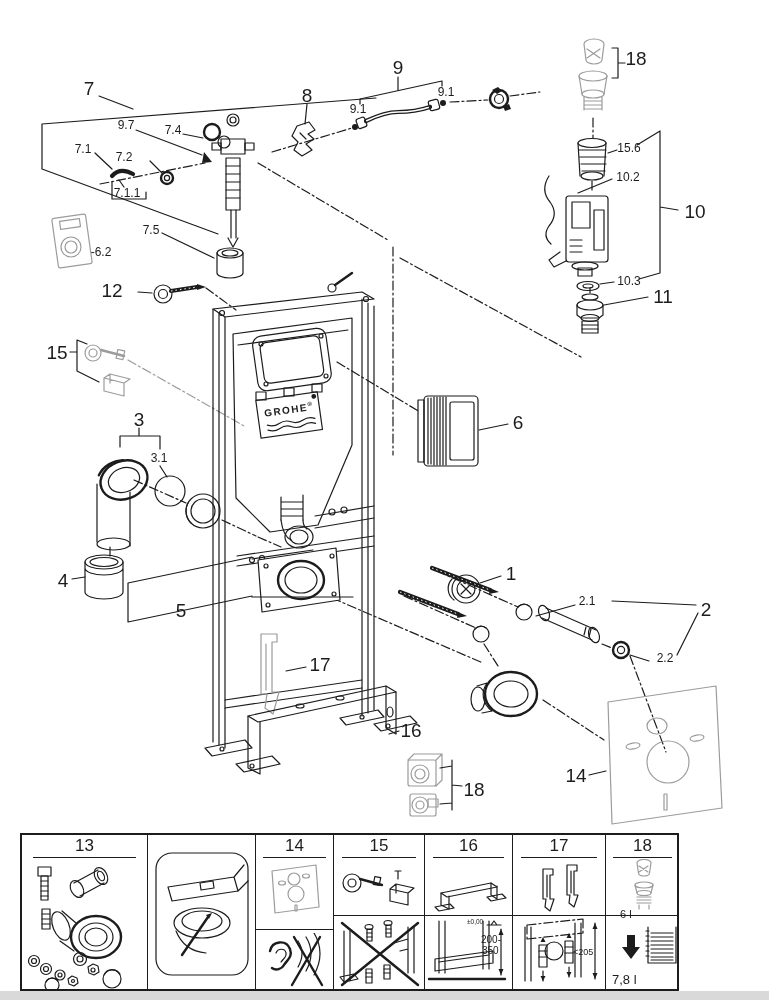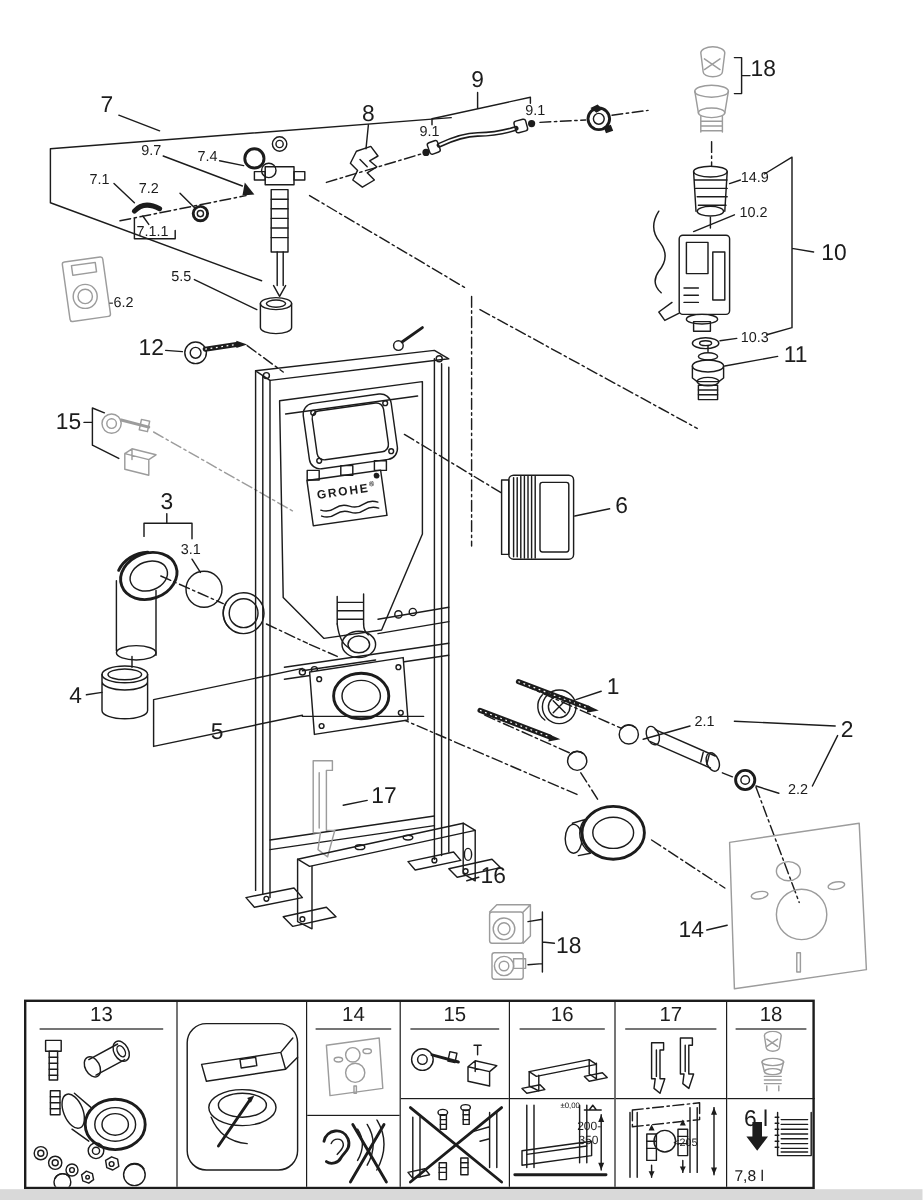--- a/index.html
+++ b/index.html
@@ -323,33 +323,33 @@
     </g>
   </svg>
 
   <div>
     <div class="lbl big" style="left:89px;top:88px">7</div>
     <div class="lbl sm" style="left:126px;top:125px">9.7</div>
     <div class="lbl sm" style="left:173px;top:130px">7.4</div>
     <div class="lbl sm" style="left:83px;top:149px">7.1</div>
     <div class="lbl sm" style="left:124px;top:157px">7.2</div>
     <div class="lbl sm" style="left:127px;top:193px">7.1.1</div>
-    <div class="lbl sm" style="left:151px;top:230px">5.5</div>
+    <div class="lbl sm" style="left:151px;top:230px">7.5</div>
     <div class="lbl sm" style="left:101px;top:252px">-6.2</div>
     <div class="lbl big" style="left:307px;top:95px">8</div>
     <div class="lbl big" style="left:398px;top:67px">9</div>
     <div class="lbl sm" style="left:358px;top:109px">9.1</div>
     <div class="lbl sm" style="left:446px;top:92px">9.1</div>
     <div class="lbl big" style="left:636px;top:58px">18</div>
-    <div class="lbl sm" style="left:629px;top:148px">14.9</div>
+    <div class="lbl sm" style="left:629px;top:148px">15.6</div>
     <div class="lbl sm" style="left:628px;top:177px">10.2</div>
     <div class="lbl big" style="left:695px;top:211px">10</div>
     <div class="lbl sm" style="left:629px;top:281px">10.3</div>
     <div class="lbl big" style="left:663px;top:296px">11</div>
-    <div class="lbl big" style="left:126px;top:290px">12</div>
+    <div class="lbl big" style="left:112px;top:290px">12</div>
     <div class="lbl big" style="left:57px;top:352px">15</div>
     <div class="lbl big" style="left:139px;top:419px">3</div>
     <div class="lbl sm" style="left:159px;top:458px">3.1</div>
     <div class="lbl big" style="left:63px;top:580px">4</div>
     <div class="lbl big" style="left:518px;top:422px">6</div>
     <div class="lbl big" style="left:181px;top:610px">5</div>
     <div class="lbl big" style="left:511px;top:573px">1</div>
     <div class="lbl sm" style="left:587px;top:601px">2.1</div>
     <div class="lbl big" style="left:706px;top:609px">2</div>
     <div class="lbl sm" style="left:665px;top:658px">2.2</div>
@@ -500,40 +500,40 @@
         <circle class="k" cx="41" cy="34" r="9"></circle>
         <rect class="k" x="26" y="28" width="8" height="22"></rect>
           <path class="k" d="M26 34 h8 M26 40 h8"></path>
         <rect class="k" x="52" y="24" width="8" height="22"></rect>
           <path class="k" d="M52 30 h8 M52 36 h8"></path>
         <path class="k" d="M30 54 V64 M56 50 V60"></path>
         <path class="bf" d="M30 64 l-2.5 -5 h5 z M56 60 l-2.5 -5 h5 z M30 20 l-2.5 5 h5 z M56 16 l-2.5 5 h5 z"></path>
         <path class="k" d="M82 6 V62"></path>
         <path class="bf" d="M82 6 l-2.5 6 h5 z M82 62 l-2.5 -6 h5 z"></path>
       </svg>
-      <span class="dimtxt" style="left:48px;top:113px;font-size:9px">&lt;205</span>
+      <span class="dimtxt" style="left:60px;top:113px;font-size:9px">&lt;205</span>
     </div>
 
     <div class="col bl" style="left:583px;width:74px">
       <div class="hdr">18</div>
       <div class="hline"></div>
       <div class="subdiv" style="top:80px"></div>
       <svg class="cellsvg" style="top:24px" width="74" height="54" viewBox="0 0 74 54">
         <path class="g" d="M31 4 a7 3.5 0 0 1 14 0 l-1.5 10 a5.5 3 0 0 1 -11 0 z"></path>
         <path class="g" d="M33 7 l9 6 M42 7 l-9 6"></path>
         <ellipse class="g" cx="38" cy="26" rx="9" ry="3"></ellipse>
         <path class="g" d="M29 26 l2 8 M47 26 l-2 8"></path>
         <ellipse class="g" cx="38" cy="34" rx="7" ry="2.5"></ellipse>
         <path class="g" d="M31 38 h14 M31 41 h14 M31 44 h14 M33 46 v4 M43 46 v4"></path>
       </svg>
       <svg class="cellsvg" style="top:84px" width="74" height="72" viewBox="0 0 74 72">
         <path class="bf" d="M21 16 h8 v12 h5 l-9 12 l-9 -12 h5 z"></path>
         <path class="k" d="M42 8 V44 H70 V8"></path>
         <path class="k" d="M40 12 h3 M40 17 h3 M40 22 h3 M40 27 h3 M40 32 h3 M40 37 h3"></path>
         <path class="k" d="M45 14 H67 M45 18 H67 M45 22 H67 M45 26 H67 M45 30 H67 M45 34 H67 M45 38 H67 M45 41 H67"></path>
       </svg>
-      <span class="dimtxt" style="left:14px;top:88px;font-size:19px">6 l</span>
+      <span class="dimtxt" style="left:14px;top:74px;font-size:11px">6 l</span>
       <span class="dimtxt" style="left:6px;top:138px;font-size:13px">7,8 l</span>
     </div>
   </div>
 
   <div class="footerband"></div>
 </div>
 
 </body></html>

